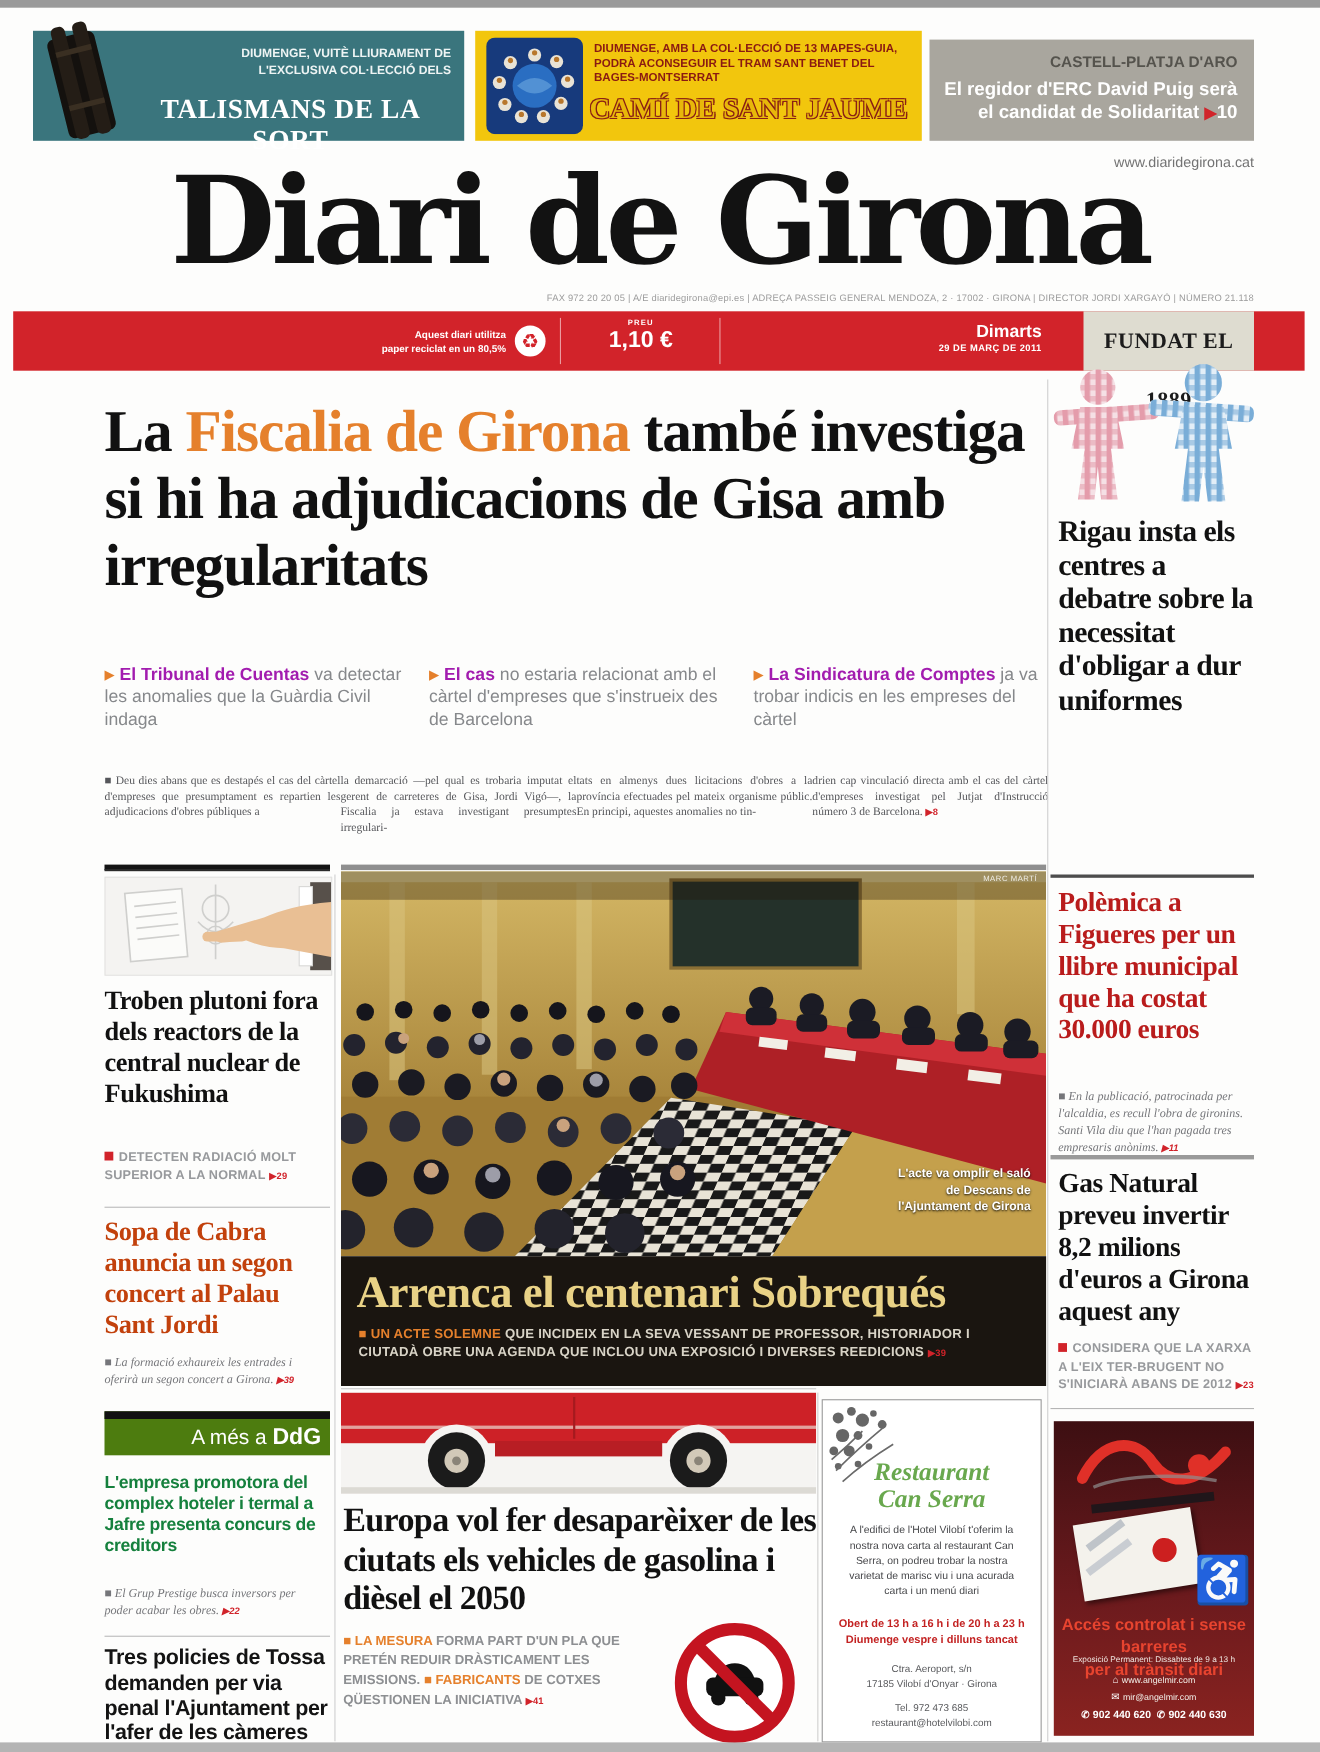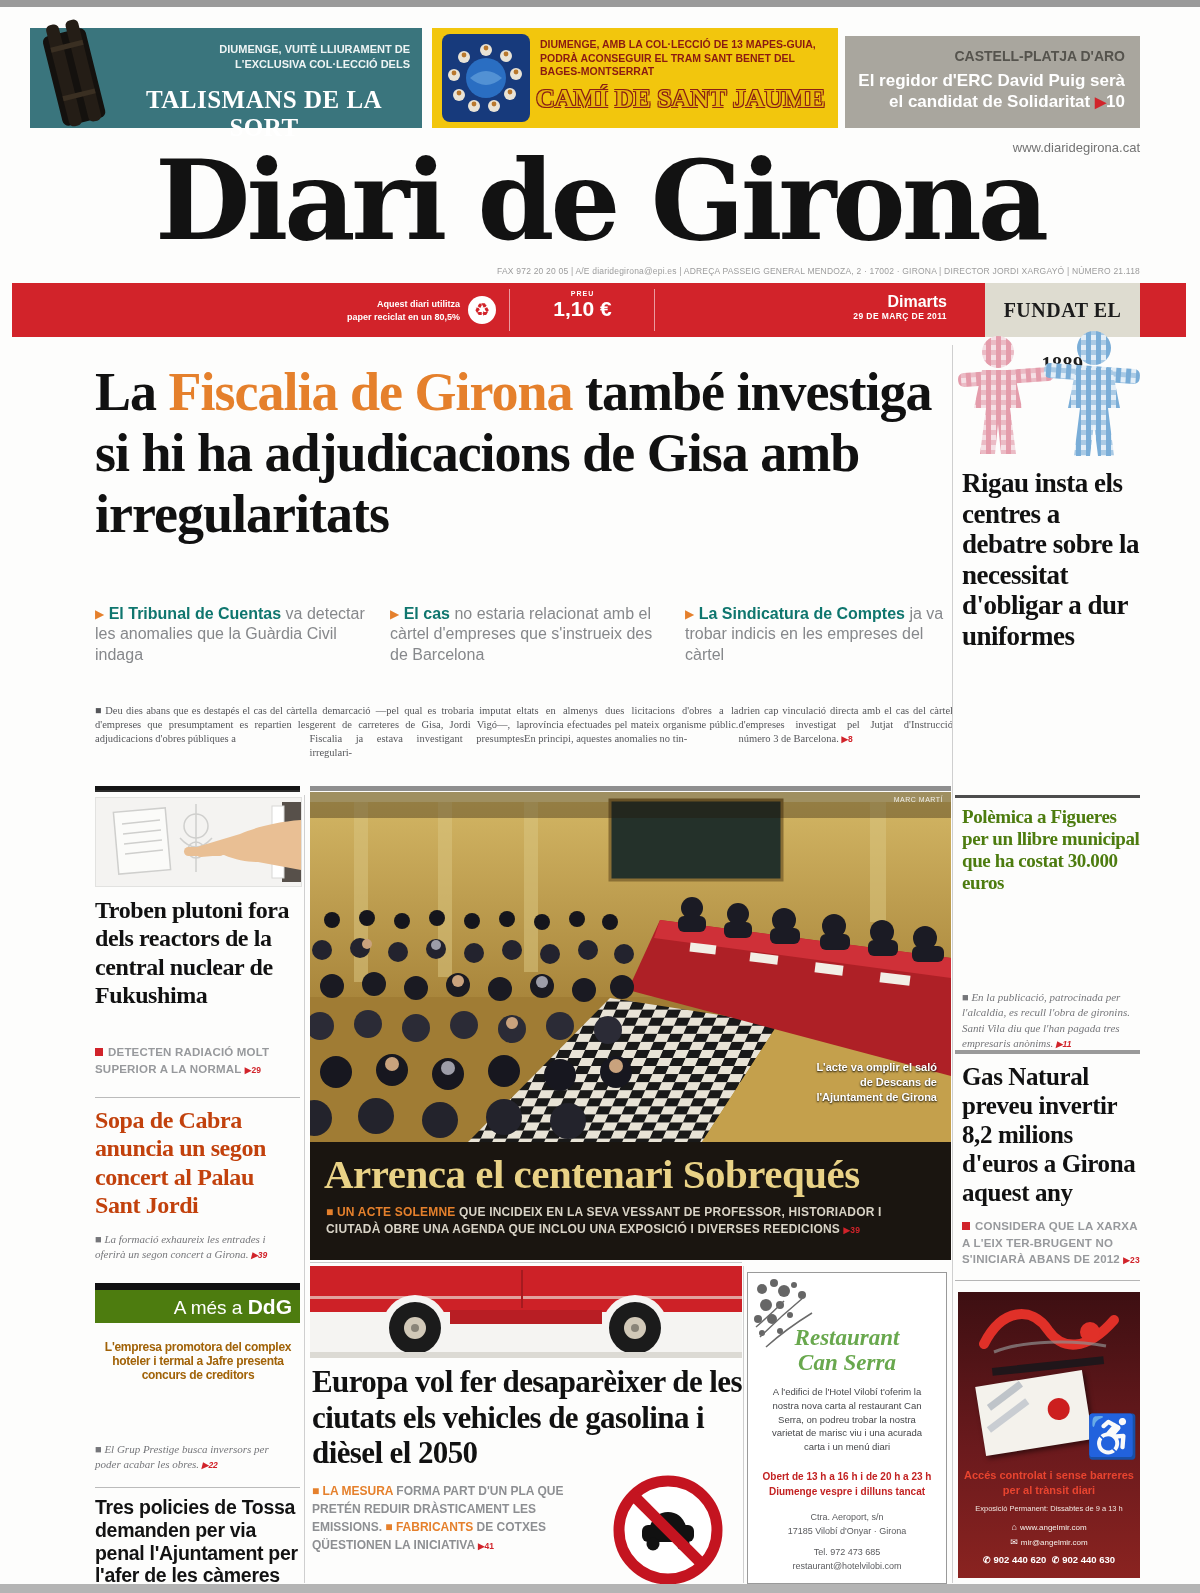--- a/index.html
+++ b/index.html
@@ -36,54 +36,54 @@
   #price .val{font-size:21px;font-weight:bold;}
   #daydate{left:660px;top:10px;width:275px;text-align:right;}
   #daydate .day{font-size:16px;font-weight:bold;}
   #daydate .dt{font-size:8.5px;font-weight:bold;letter-spacing:.4px;}
   #founded{left:985px;top:283px;width:155px;height:54px;background:#dedcd0;text-align:center;line-height:54px;font-family:"Liberation Serif",serif;font-weight:bold;font-size:20px;color:#1c1c1c;letter-spacing:.5px;}
   
   #lead-head{left:95px;top:362px;width:862px;font-family:"Liberation Serif",serif;font-weight:bold;font-size:54px;line-height:1.13;letter-spacing:-1px;color:#111;}
   #lead-head .hl{color:#e5802c;}
   #briefs{left:95px;top:604px;width:866px;display:flex;gap:20px;}
   .brief{width:275px;font-size:16px;line-height:1.28;color:#86888b;}
-  .brief .t{color:#0f766e;font-weight:bold;}
+  .brief .t{color:#a21caf;font-weight:bold;}
   .brief .arr{color:#e5802c;font-size:12px;vertical-align:1px;}
   #bodycols{left:95px;top:704px;width:858px;display:flex;gap:0;}
   .bcol{flex:1;font-family:"Liberation Serif",serif;font-size:10.5px;line-height:1.33;color:#55565a;text-align:justify;}
   .pgtag{white-space:nowrap;font-family:"Liberation Sans",sans-serif;font-weight:bold;color:#1a1a1a;font-size:10px;}
   #bar-black{left:95px;top:786px;width:205px;height:5px;background:#141414;}
   #bar-gray{left:310px;top:786px;width:641px;height:5px;background:#8f8f8f;}
   
   .vrule{width:1px;background:#cfcfcf;}
   
   #dolls{left:956px;top:330px;width:186px;height:132px;}
   #rigau-head{left:962px;top:468px;width:180px;font-family:"Liberation Serif",serif;font-weight:bold;font-size:27px;line-height:1.13;letter-spacing:-.5px;color:#111;}
   .kick{font-size:11.5px;font-weight:bold;color:#97999c;line-height:1.45;letter-spacing:.2px;}
   .sqr{display:inline-block;width:8px;height:8px;background:#d1232a;margin-right:5px;}
   #rigau-sub{left:962px;top:682px;width:178px;}
   #rule-r1{left:955px;top:795px;width:185px;height:3px;background:#4d4d4d;}
-  #polemica-head{left:962px;top:806px;width:180px;font-family:"Liberation Serif",serif;font-weight:bold;font-size:19px;line-height:1.16;letter-spacing:-.4px;color:#4d7c0f;}
+  #polemica-head{left:962px;top:806px;width:180px;font-family:"Liberation Serif",serif;font-weight:bold;font-size:25px;line-height:1.16;letter-spacing:-.4px;color:#b91c1c;}
   #polemica-sub{left:962px;top:990px;width:178px;}
   .grayit{font-family:"Liberation Serif",serif;font-style:italic;font-size:11px;line-height:1.4;color:#75767a;}
   #rule-r2{left:955px;top:1050px;width:185px;height:4px;background:#9a9a9a;}
   #gas-head{left:962px;top:1062px;width:180px;font-family:"Liberation Serif",serif;font-weight:bold;font-size:25px;line-height:1.16;letter-spacing:-.4px;color:#111;}
   #gas-sub{left:962px;top:1218px;width:178px;}
   #rule-r3{left:955px;top:1280px;width:185px;height:1px;background:#b5b5b5;}
   
   #rule-l1{left:95px;top:790px;width:205px;height:2px;background:#2a2a2a;}
   #hand-img{left:95px;top:797px;width:205px;height:88px;background:#f4f3f1;border:1px solid #e2e2e0;}
   #fuku-head{left:95px;top:896px;width:206px;font-family:"Liberation Serif",serif;font-weight:bold;font-size:24px;line-height:1.18;letter-spacing:-.4px;color:#111;}
   #fuku-sub{left:95px;top:1044px;width:200px;}
   #rule-l2{left:95px;top:1097px;width:205px;height:1px;background:#bbb;}
   #sopa-head{left:95px;top:1106px;width:206px;font-family:"Liberation Serif",serif;font-weight:bold;font-size:24px;line-height:1.18;letter-spacing:-.4px;color:#c2410c;}
   #sopa-sub{left:95px;top:1232px;width:200px;}
   #ames{left:95px;top:1283px;width:205px;height:40px;background:#4d7c0f;border-top:7px solid #111;color:#fff;text-align:right;line-height:33px;padding-right:8px;box-sizing:border-box;font-size:19px;}
   #ames b{font-size:21px;}
-  #jafre-head{left:95px;top:1340px;width:206px;font-weight:bold;font-size:12px;line-height:1.18;letter-spacing:-.3px;color:#a16207;text-align:center;}
+  #jafre-head{left:95px;top:1340px;width:206px;font-weight:bold;font-size:16px;line-height:1.18;letter-spacing:-.3px;color:#15803d;}
   #jafre-sub{left:95px;top:1442px;width:200px;}
   #rule-l3{left:95px;top:1487px;width:205px;height:1px;background:#bbb;}
   #tossa-head{left:95px;top:1496px;width:206px;font-weight:bold;font-size:19.5px;line-height:1.17;letter-spacing:-.3px;color:#131313;}
   
   #photo{left:310px;top:792px;width:641px;height:350px;overflow:hidden;}
   #photo-credit{right:8px;top:4px;font-size:7px;color:rgba(255,255,255,.85);letter-spacing:.5px;}
   #photo-caption{right:14px;top:268px;text-align:right;color:#fff;font-weight:bold;font-size:11px;line-height:1.35;text-shadow:0 1px 2px rgba(0,0,0,.95);}
   #darkband{left:310px;top:1142px;width:641px;height:118px;background:#1a1510;}
   #arrenca{left:14px;top:8px;width:612px;font-family:"Liberation Serif",serif;font-weight:bold;font-size:41px;letter-spacing:-.5px;color:#e9d286;}
   #arrenca-sub{left:16px;top:62px;width:606px;font-size:12px;font-weight:bold;line-height:1.45;color:#d8d3c6;letter-spacing:.2px;}
@@ -104,21 +104,21 @@
   #cs-red{left:10px;top:196px;width:178px;text-align:center;font-size:10px;font-weight:bold;color:#c32222;line-height:1.5;}
   #cs-addr{left:14px;top:238px;width:170px;text-align:center;font-size:9px;line-height:1.5;color:#5a5b5e;}
   #angelmir{left:958px;top:1292px;width:182px;height:286px;background:linear-gradient(180deg,#3d0f12 0%,#6b1a1d 55%,#8a2320 100%);overflow:hidden;}
   #am-logo{left:16px;top:8px;width:150px;height:62px;}
   #am-env{left:22px;top:86px;width:108px;height:70px;background:#f4f2ec;transform:rotate(-9deg);box-shadow:2px 3px 5px rgba(0,0,0,.5);}
   #am-env .dot{position:absolute;right:18px;top:24px;width:22px;height:22px;border-radius:50%;background:#cc1f1f;}
   #am-env .lbl{position:absolute;left:8px;top:10px;width:40px;height:7px;background:#bfc4c9;transform:rotate(-28deg);}
   #am-env .lbl2{position:absolute;left:4px;top:30px;width:48px;height:7px;background:#c9cdd2;transform:rotate(-28deg);}
   #am-rail{left:34px;top:70px;width:112px;height:8px;background:#20161a;transform:rotate(-6deg);}
   #am-wheel{left:128px;top:120px;font-size:42px;color:#e23326;}
-  #am-line12{left:6px;top:176px;width:170px;text-align:center;color:#e8442f;font-weight:bold;font-size:11px;line-height:1.35;}
+  #am-line12{left:6px;top:176px;width:170px;text-align:center;color:#e8442f;font-weight:bold;font-size:15px;line-height:1.35;}
   #am-line3{left:6px;top:212px;width:170px;text-align:center;color:#f0e6e0;font-size:7.5px;}
   #am-webrow{left:6px;top:228px;width:170px;text-align:center;color:#f3efe9;font-size:8px;line-height:1.7;}
   #am-phones{left:4px;top:262px;width:174px;text-align:center;color:#fff;font-weight:bold;font-size:9.5px;}
   .mini-ico{display:inline-block;color:#fff;font-size:9px;margin-right:3px;}
 </style>
 </head>
 <body>
 
 <div id="page">
   <div class="abs" id="edge-top"></div>

